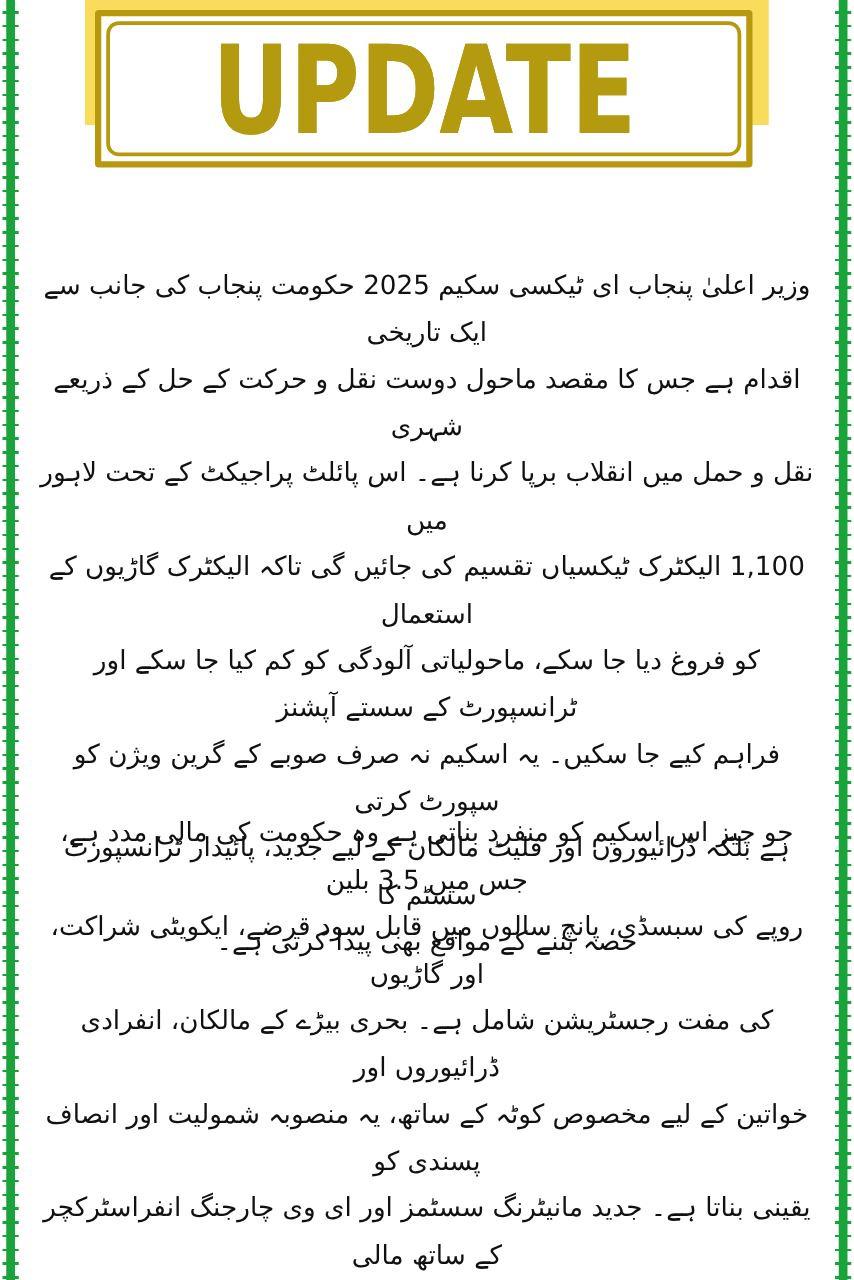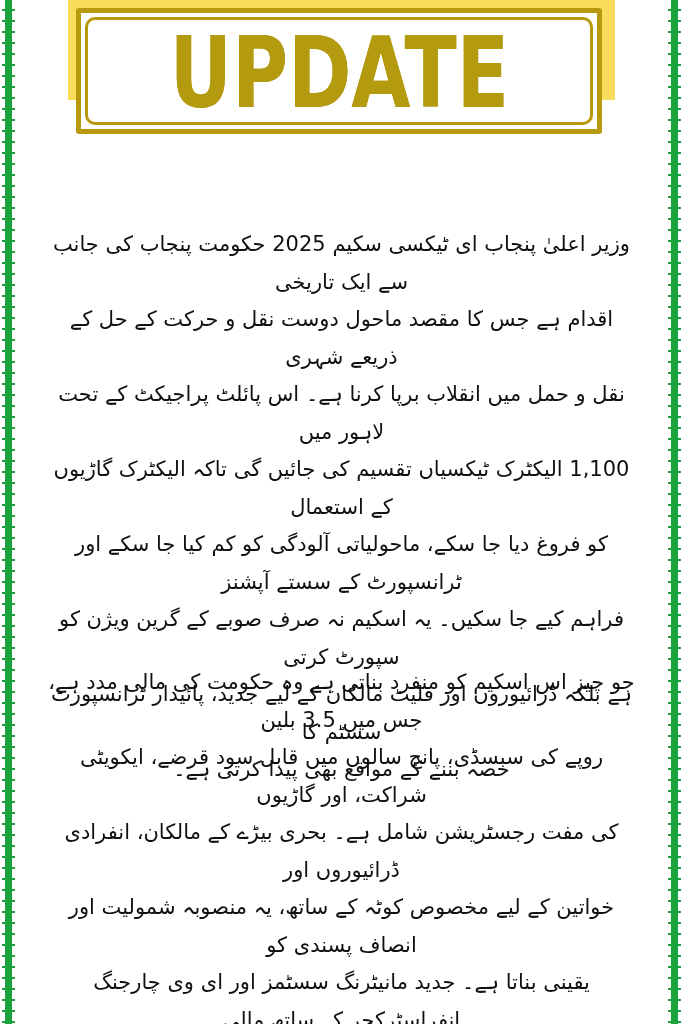--- a/index.html
+++ b/index.html
@@ -92,21 +92,21 @@
       left: 30px;
       width: 623px;
       direction: rtl;
       text-align: center;
       color: #111111;
       font-family: "DejaVu Sans", sans-serif;
     }
     .para {
       font-size: 21px;
       line-height: 37.5px;
-      margin: 16px;
+      margin: 0;
       text-align-last: center;
     }
     .para-1 { top: 210px; }
     .para-2 { top: 648px; }
   </style>
 </head>
 <body>
 
 <div class="border-stripe left"></div>
 <div class="border-stripe right"></div>

